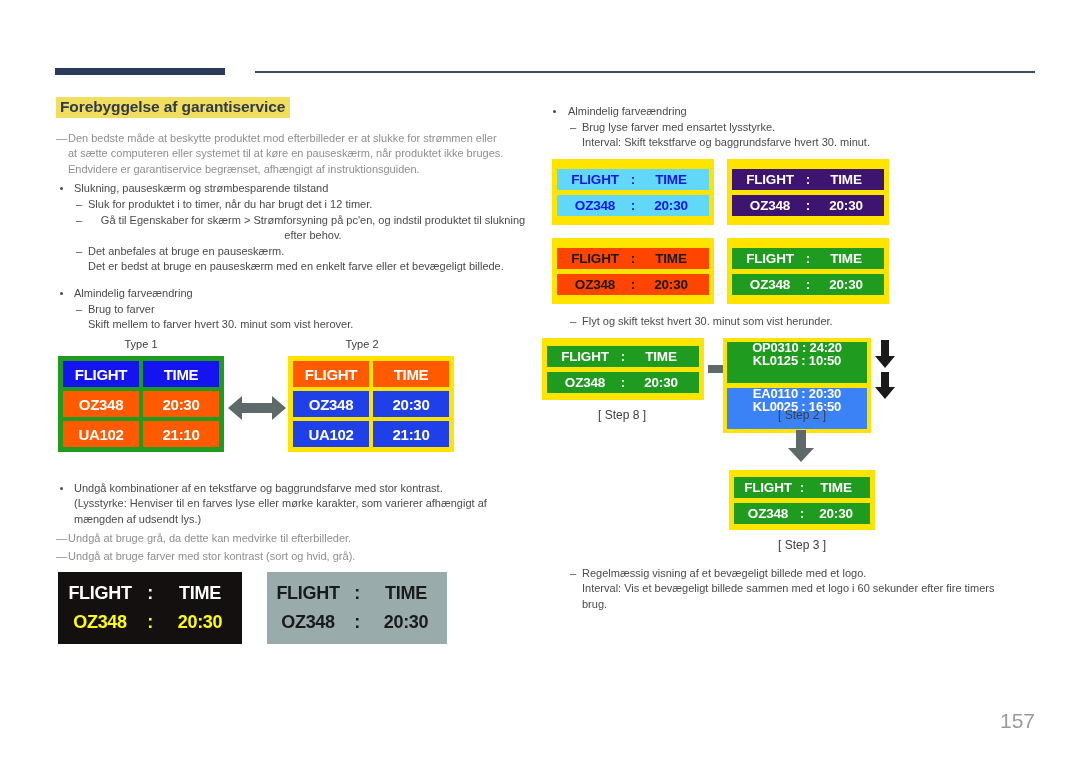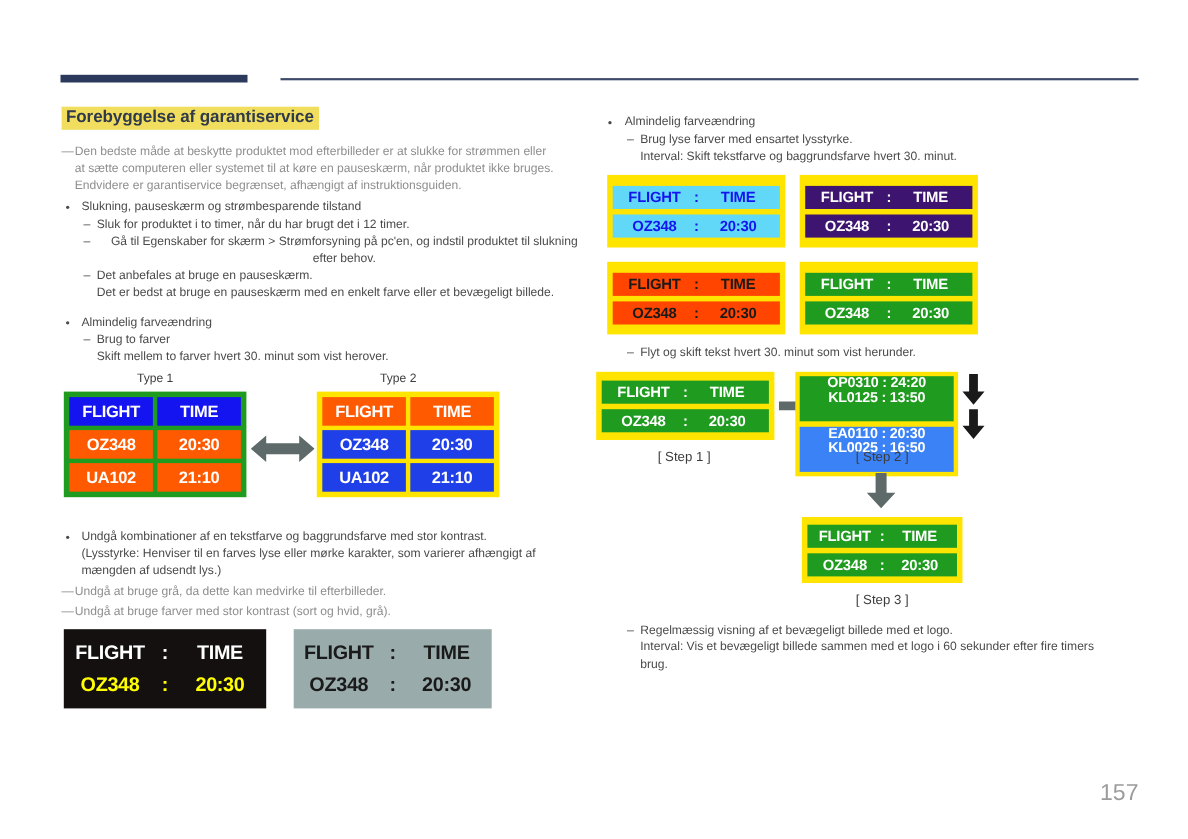--- a/index.html
+++ b/index.html
@@ -290,32 +290,32 @@
         <span class="c1">FLIGHT</span>
         <span class="c2">:</span>
         <span class="c3">TIME</span>
       </div>
       <div class="strip-row" style="background: rgb(31, 155, 31); color: rgb(255, 255, 255);">
         <span class="c1">OZ348</span>
         <span class="c2">:</span>
         <span class="c3">20:30</span>
       </div>
     </div>
-  <div class="step-label" style="left:572px; top:408px; width:100px;">[ Step 1 ]</div>
+  <div class="step-label" style="left:572px; top:408px; width:100px;">[ Step 8 ]</div>
 
   <div style="position:absolute; left:708px; top:358px;">
     <svg width="30" height="22" viewBox="0 0 30 22">
       <path d="M0 7 L17 7 L17 0 L30 11 L17 22 L17 15 L0 15 Z" fill="#5e6a6a"></path>
     </svg>
   </div>
 
   <div class="scroll-panel" id="step2-panel" style="left:723px; top:338px; width:148px;">
       <div class="scroll-box" style="background: rgb(31, 155, 31);">
         <div class="scroll-line" style="top: -2px; color: rgb(255, 255, 255);">OP0310  :  24:20</div>
-        <div class="scroll-line" style="top: 11px; color: rgb(255, 255, 255);">KL0125  :  13:50</div>
+        <div class="scroll-line" style="top: 11px; color: rgb(255, 255, 255);">KL0125  :  10:50</div>
       </div>
       <div class="scroll-box" style="background: #3b82f6;">
         <div class="scroll-line" style="top: -2px; color: rgb(255, 255, 255);">EA0110  :  20:30</div>
         <div class="scroll-line" style="top: 11px; color: rgb(255, 255, 255);">KL0025  :  16:50</div>
       </div>
     </div>
 
   <div class="down-arrows" style="left:873px; top:340px; position:absolute;">
     <svg width="24" height="60" viewBox="0 0 24 60">
       <path d="M8 0 L16 0 L16 16 L22 16 L12 28 L2 16 L8 16 Z" fill="#1a1a1a"></path>

